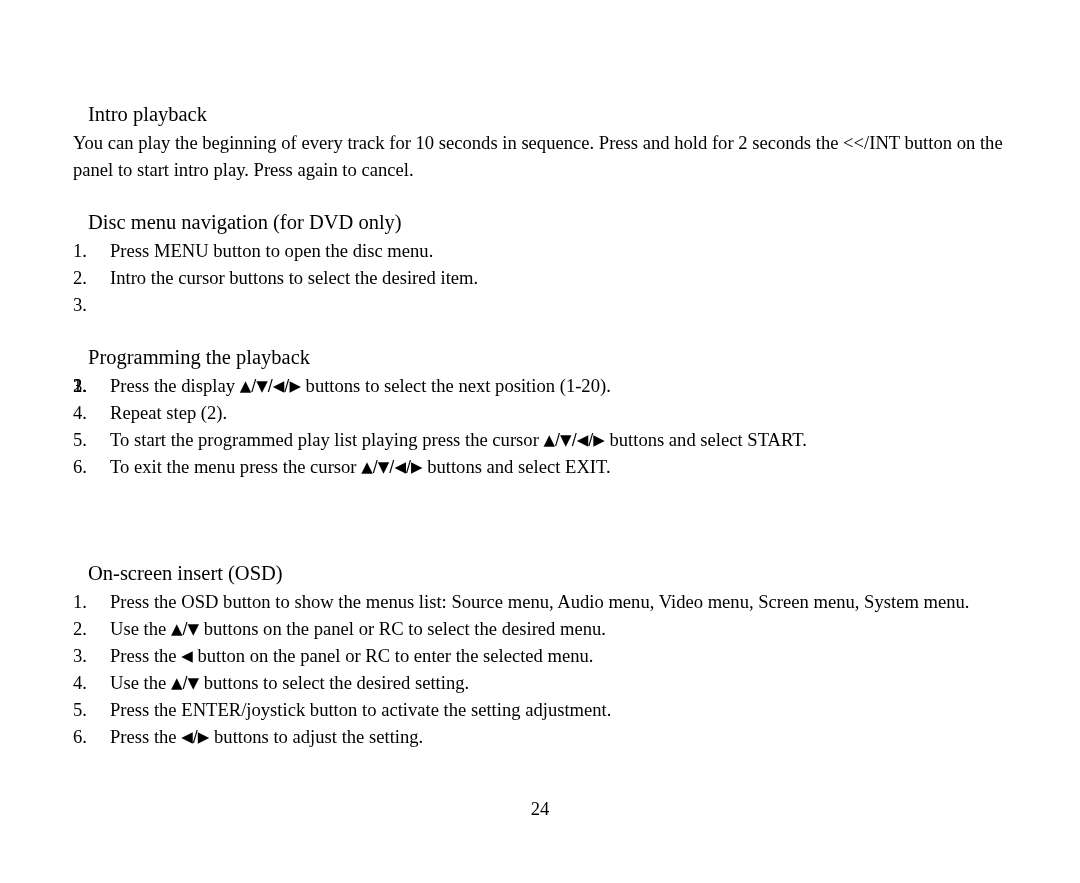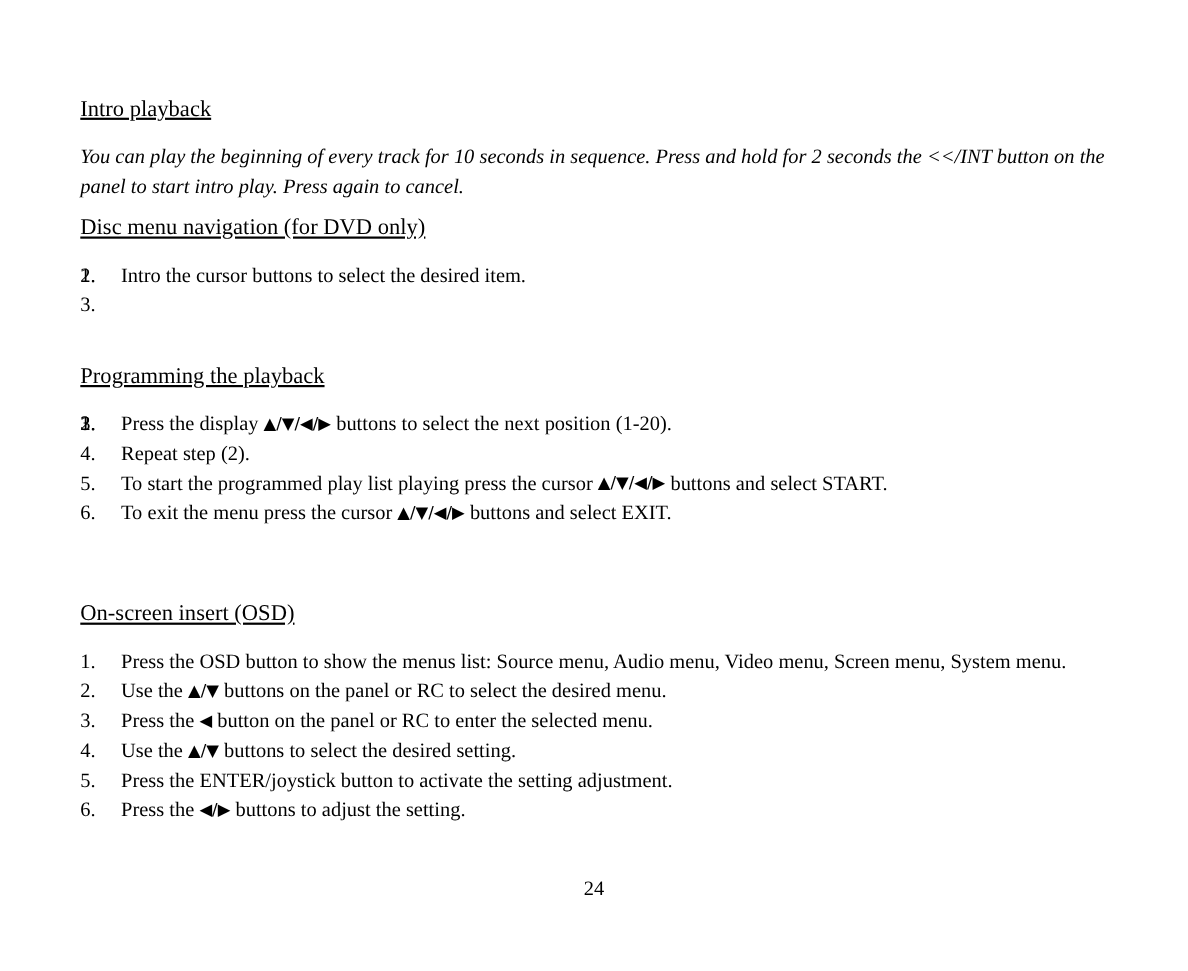--- a/index.html
+++ b/index.html
@@ -20,34 +20,32 @@
     left: 0; top: 0;
     width: 1080px;
     height: 883px;
     box-sizing: border-box;
     padding: 80px 73px 0 73px;
   }
   h2.section-heading {
     font-size: 20.5px;
     font-weight: normal;
     line-height: 1.15;
-    margin: 0;
+    margin: 15px;
     padding: 0;
-    text-decoration: underline;
     text-underline-offset: 2px;
     display: block;
     white-space: nowrap;
   }
   .para {
     font-size: 18.6px;
     line-height: 27px;
     margin: 0;
     text-align: left;
     max-width: 935px;
-    font-style: italic;
   }
   ol.steps {
     list-style: none;
     margin: 0;
     padding: 0;
     font-size: 18.6px;
     line-height: 27px;
     max-width: 935px;
   }
   ol.steps > li {
@@ -94,21 +92,21 @@
 <div class="page">
 
   <h2 class="section-heading s-intro">Intro playback</h2>
 
   <p class="para p-intro">You can play the beginning of every track for 10 seconds in sequence. Press and hold for 2 seconds the &lt;&lt;/INT button on the panel to start intro play. Press again to cancel.</p>
 
   <h2 class="section-heading s-disc">Disc menu navigation (for DVD only)</h2>
 
   <ol class="steps l-disc">
     <li>
-      <span class="num">1.</span>
+      <span class="num">1.</span><span>Press MENU button to open the disc menu.</span>
     </li>
     <li>
       <span class="num">2.</span><span>Intro the cursor buttons to select the desired item.</span>
     </li>
     <li>
       <span class="num">3.</span>
     </li>
   </ol>
 
   <h2 class="section-heading s-prog">Programming the playback</h2>

